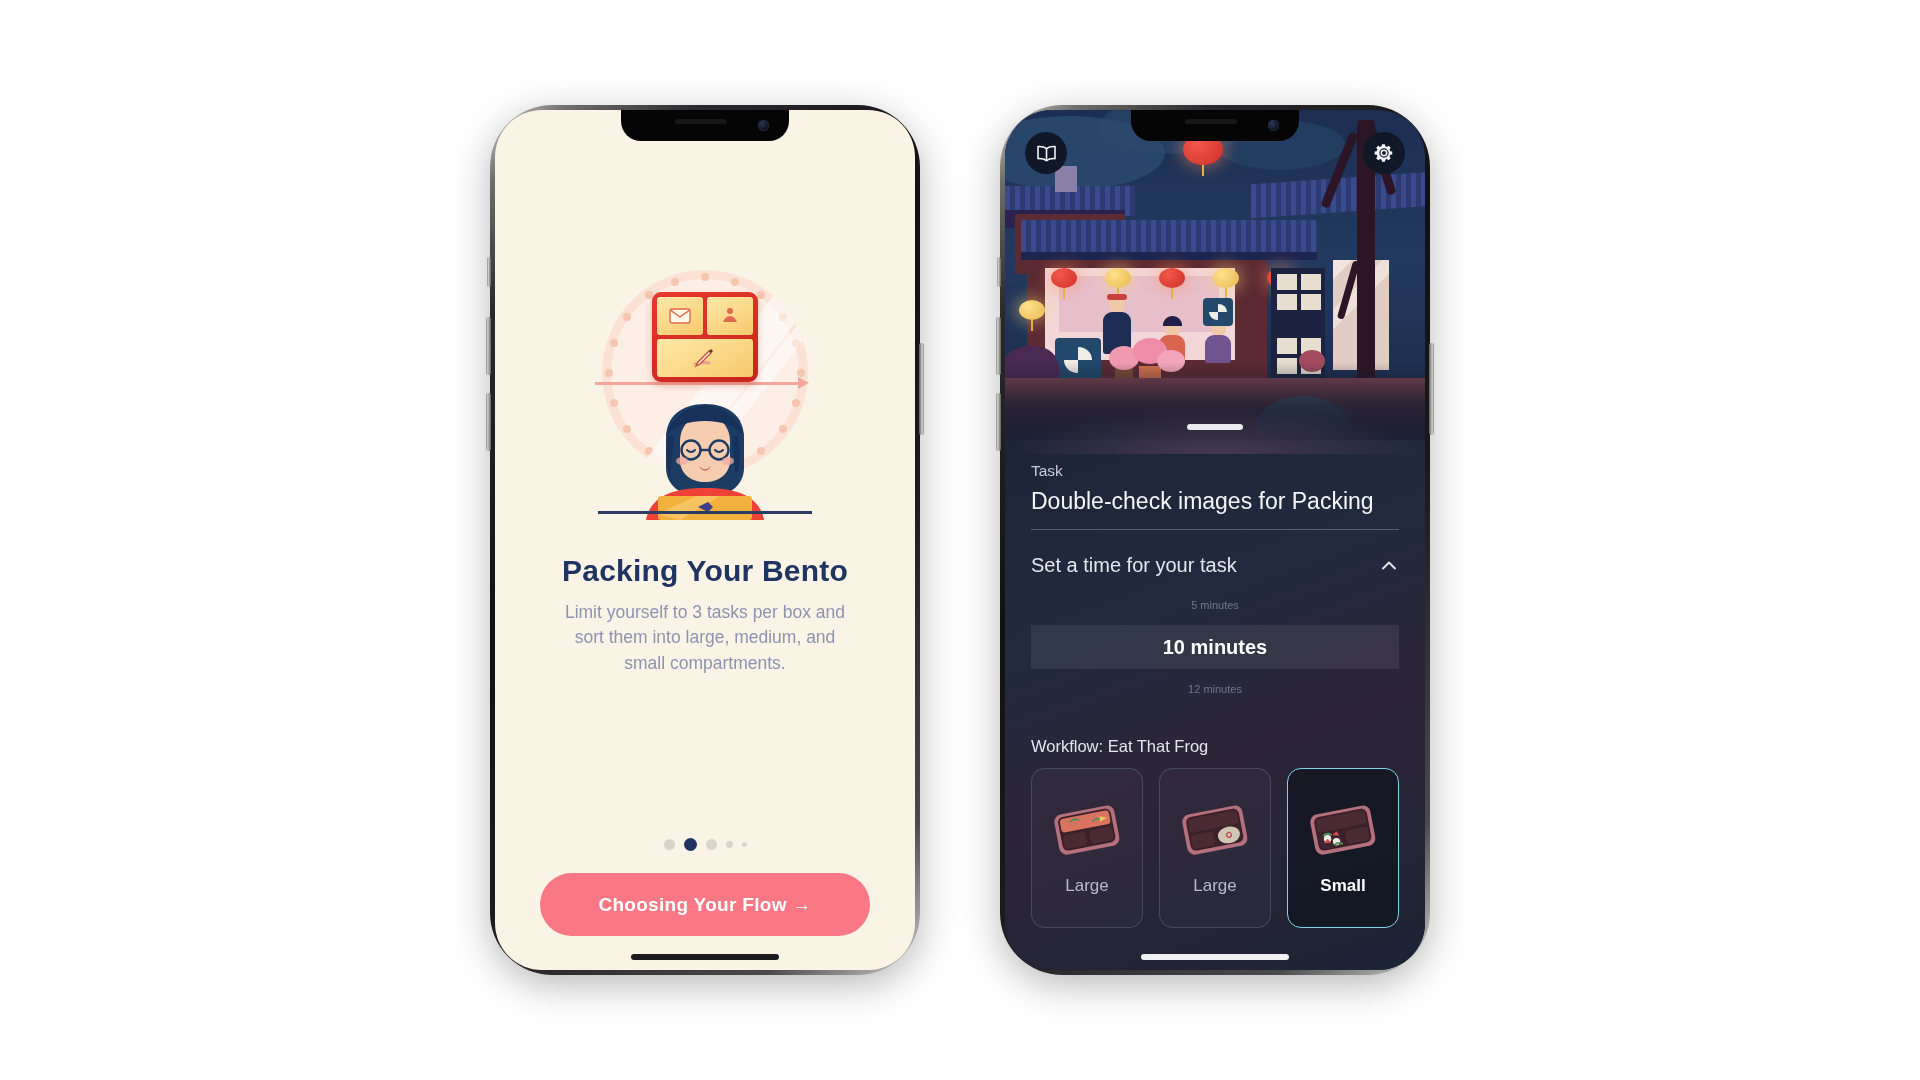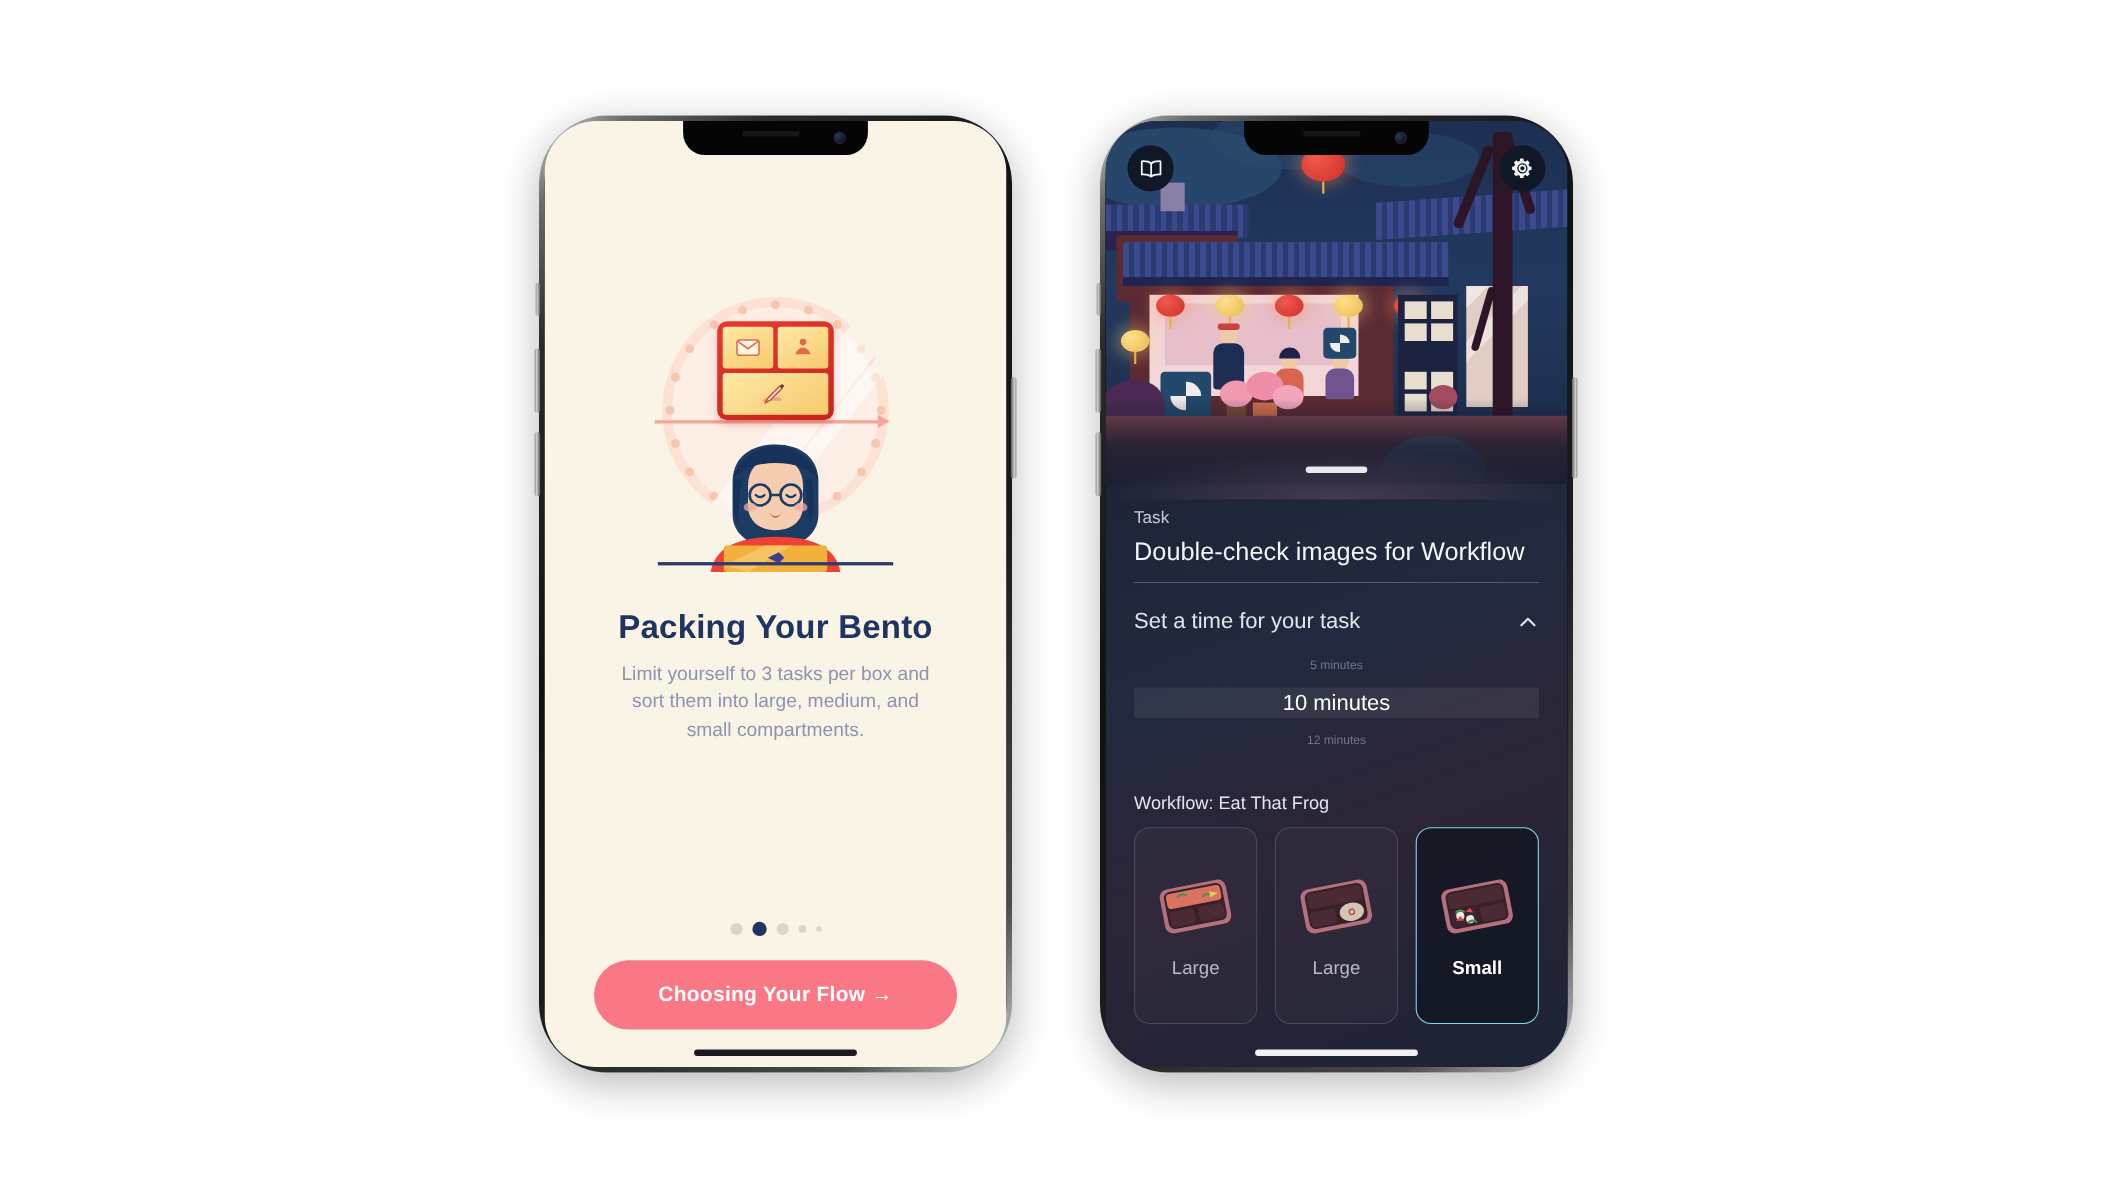--- a/index.html
+++ b/index.html
@@ -333,33 +333,34 @@
     height:40px;
     display:flex; align-items:center; justify-content:center;
     color:#6f7790; font-size:11px;
     cursor:pointer;
   }
   .p-opt.sel {
     background: rgba(255,255,255,.07);
     border-radius:1px;
     color:#ffffff;
     font-size:20px;
-    height:28px;
+    height:44px;
+    font-weight:bold;
   }
   .wf-label {
     color:#e4e6ee;
     font-size:16.5px;
     margin-top:28px;
   }
   .cards {
     display:flex; gap:16px; margin-top:12px; padding-bottom:26px;
   }
   .card {
     flex:1 1 0;
-    height:179px;
+    height:160px;
     border-radius:14px;
     border:1px solid rgba(150,190,220,.22);
     background: rgba(255,255,255,.025);
     display:flex; flex-direction:column;
     align-items:center; justify-content:center;
     gap:14px;
     cursor:pointer;
   }
   .card.sel {
     border:1.5px solid #7fd4e8;
@@ -593,21 +594,21 @@
                   <path fill="#f3f4f8" d="M12 8.2a3.8 3.8 0 1 0 0 7.6 3.8 3.8 0 0 0 0-7.6zm0 5.9a2.1 2.1 0 1 1 0-4.2 2.1 2.1 0 0 1 0 4.2z"></path>
                   <path fill="#f3f4f8" d="M21 13.6v-3.2l-2.3-.4a7 7 0 0 0-.7-1.7l1.3-1.9-2.3-2.3-1.9 1.3a7 7 0 0 0-1.7-.7L13 2.4H9.8l-.4 2.3a7 7 0 0 0-1.7.7L5.8 4.1 3.5 6.4l1.3 1.9a7 7 0 0 0-.7 1.7l-2.3.4v3.2l2.3.4c.2.6.4 1.2.7 1.7l-1.3 1.9 2.3 2.3 1.9-1.3c.5.3 1.1.5 1.7.7l.4 2.3H13l.4-2.3c.6-.2 1.2-.4 1.7-.7l1.9 1.3 2.3-2.3-1.3-1.9c.3-.5.5-1.1.7-1.7l2.3-.4zm-9 3.5a5.1 5.1 0 1 1 0-10.2 5.1 5.1 0 0 1 0 10.2z"></path>
                 </svg>
             </button>
           </div>
 
           <div class="sheet">
             <div class="drag-handle"></div>
 
             <div class="f-label">Task</div>
-            <div class="f-value">Double-check images for Workflow</div>
+            <div class="f-value">Double-check images for Packing</div>
 
             <div class="picker-head">
               <span class="ph-text">Set a time for your task</span>
               <span class="chev">
                 <svg width="20" height="20" viewBox="0 0 20 20">
                     <path d="M4 12.5 10 6.5l6 6" fill="none" stroke="#e4e6ee" stroke-width="1.9" stroke-linecap="round" stroke-linejoin="round"></path>
                   </svg>
               </span>
             </div>
 

